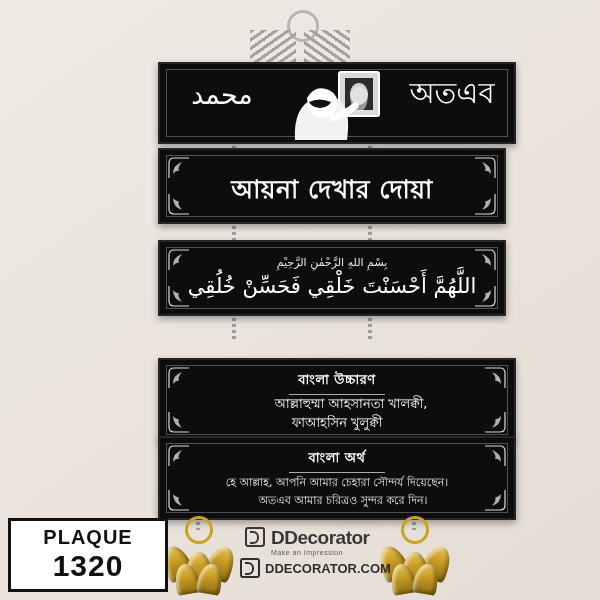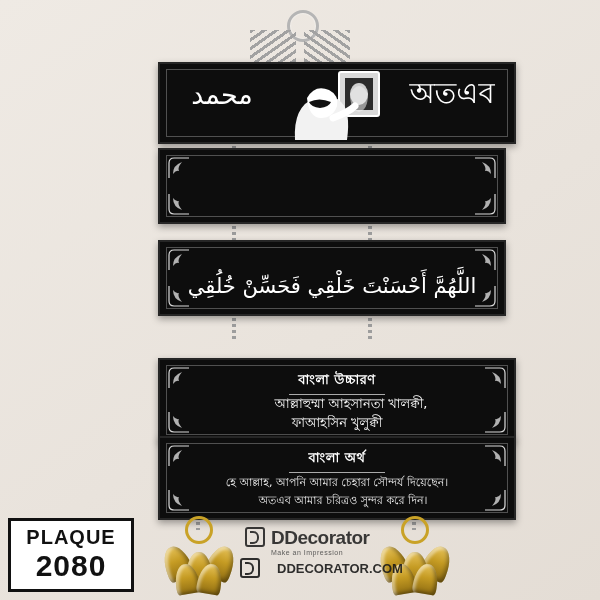--- a/index.html
+++ b/index.html
@@ -192,21 +192,21 @@
   .bell.b3 { left: 46px; top: 30px; transform: rotate(22deg); }
   .bell.b4 { left: 13px; top: 48px; transform: rotate(-10deg); width:24px; height:30px;}
   .bell.b5 { left: 36px; top: 48px; transform: rotate(10deg); width:24px; height:30px;}
 
   
   .badge {
     position: absolute;
     left: 8px;
     bottom: 8px;
     width: 118px;
-    padding: 6px 1px 8px;
+    padding: 6px 18px 8px;
     background: #ffffff;
     border: 3px solid #111;
     text-align: center;
     line-height: 1;
   }
   .badge .b-word {
     font-size: 20px;
     font-weight: bold;
     letter-spacing: 1px;
     color: #111;
@@ -239,21 +239,21 @@
     font-size: 7px;
     color: #444;
     letter-spacing: 0.5px;
   }
   .brand-url {
     position: absolute;
     left: 240px;
     bottom: 22px;
     display: flex;
     align-items: center;
-    gap: 17px;
+    gap: 5px;
     font-size: 13px;
     font-weight: bold;
     color: #1a1a1a;
     opacity: 0.9;
   }
   .dd-logo-box {
     width: 16px; height: 16px;
     border: 2px solid #1a1a1a;
     border-radius: 3px;
     position: relative;
@@ -335,20 +335,21 @@
           <path d="M1 21 V6 Q1 1 6 1 H21" fill="none" stroke="#fff" stroke-width="1.2"></path>
           <path d="M5 17 q0 -9 9 -12 q-5 6 -3 9 q-3 -1 -6 3z" fill="#fff" opacity="0.8"></path>
         </svg>
     </span>
     <span class="corner c-br">
       <svg viewBox="0 0 22 22">
           <path d="M1 21 V6 Q1 1 6 1 H21" fill="none" stroke="#fff" stroke-width="1.2"></path>
           <path d="M5 17 q0 -9 9 -12 q-5 6 -3 9 q-3 -1 -6 3z" fill="#fff" opacity="0.8"></path>
         </svg>
     </span>
+    <div class="bn-title title-main">আয়না দেখার দোয়া</div>
   </div>
 
   <div class="panel" id="panel-arabic">
     <div class="inner-frame"></div>
     <span class="corner c-tl">
       <svg viewBox="0 0 22 22">
           <path d="M1 21 V6 Q1 1 6 1 H21" fill="none" stroke="#fff" stroke-width="1.2"></path>
           <path d="M5 17 q0 -9 9 -12 q-5 6 -3 9 q-3 -1 -6 3z" fill="#fff" opacity="0.8"></path>
         </svg>
     </span>
@@ -363,20 +364,21 @@
           <path d="M1 21 V6 Q1 1 6 1 H21" fill="none" stroke="#fff" stroke-width="1.2"></path>
           <path d="M5 17 q0 -9 9 -12 q-5 6 -3 9 q-3 -1 -6 3z" fill="#fff" opacity="0.8"></path>
         </svg>
     </span>
     <span class="corner c-br">
       <svg viewBox="0 0 22 22">
           <path d="M1 21 V6 Q1 1 6 1 H21" fill="none" stroke="#fff" stroke-width="1.2"></path>
           <path d="M5 17 q0 -9 9 -12 q-5 6 -3 9 q-3 -1 -6 3z" fill="#fff" opacity="0.8"></path>
         </svg>
     </span>
+    <div class="bn-title bismillah">بِسْمِ اللهِ الرَّحْمٰنِ الرَّحِيْمِ</div>
     <div class="bn-title arabic-line">اللَّهُمَّ أَحْسَنْتَ خَلْقِي فَحَسِّنْ خُلُقِي</div>
   </div>
 
   <div class="panel" id="panel-uchcharon">
     <div class="inner-frame"></div>
     <span class="corner c-tl">
       <svg viewBox="0 0 22 22">
           <path d="M1 21 V6 Q1 1 6 1 H21" fill="none" stroke="#fff" stroke-width="1.2"></path>
           <path d="M5 17 q0 -9 9 -12 q-5 6 -3 9 q-3 -1 -6 3z" fill="#fff" opacity="0.8"></path>
         </svg>
@@ -459,16 +461,16 @@
       <div class="dd-sub">Make an Impression</div>
     </div>
   </div>
   <div class="brand-url">
     <div class="dd-logo-box"></div>
     <span>DDECORATOR.COM</span>
   </div>
 
   <div class="badge">
     <div class="b-word">PLAQUE</div>
-    <div class="b-num">2080</div>
+    <div class="b-num">1320</div>
   </div>
 
 </div>
 
 </body></html>

